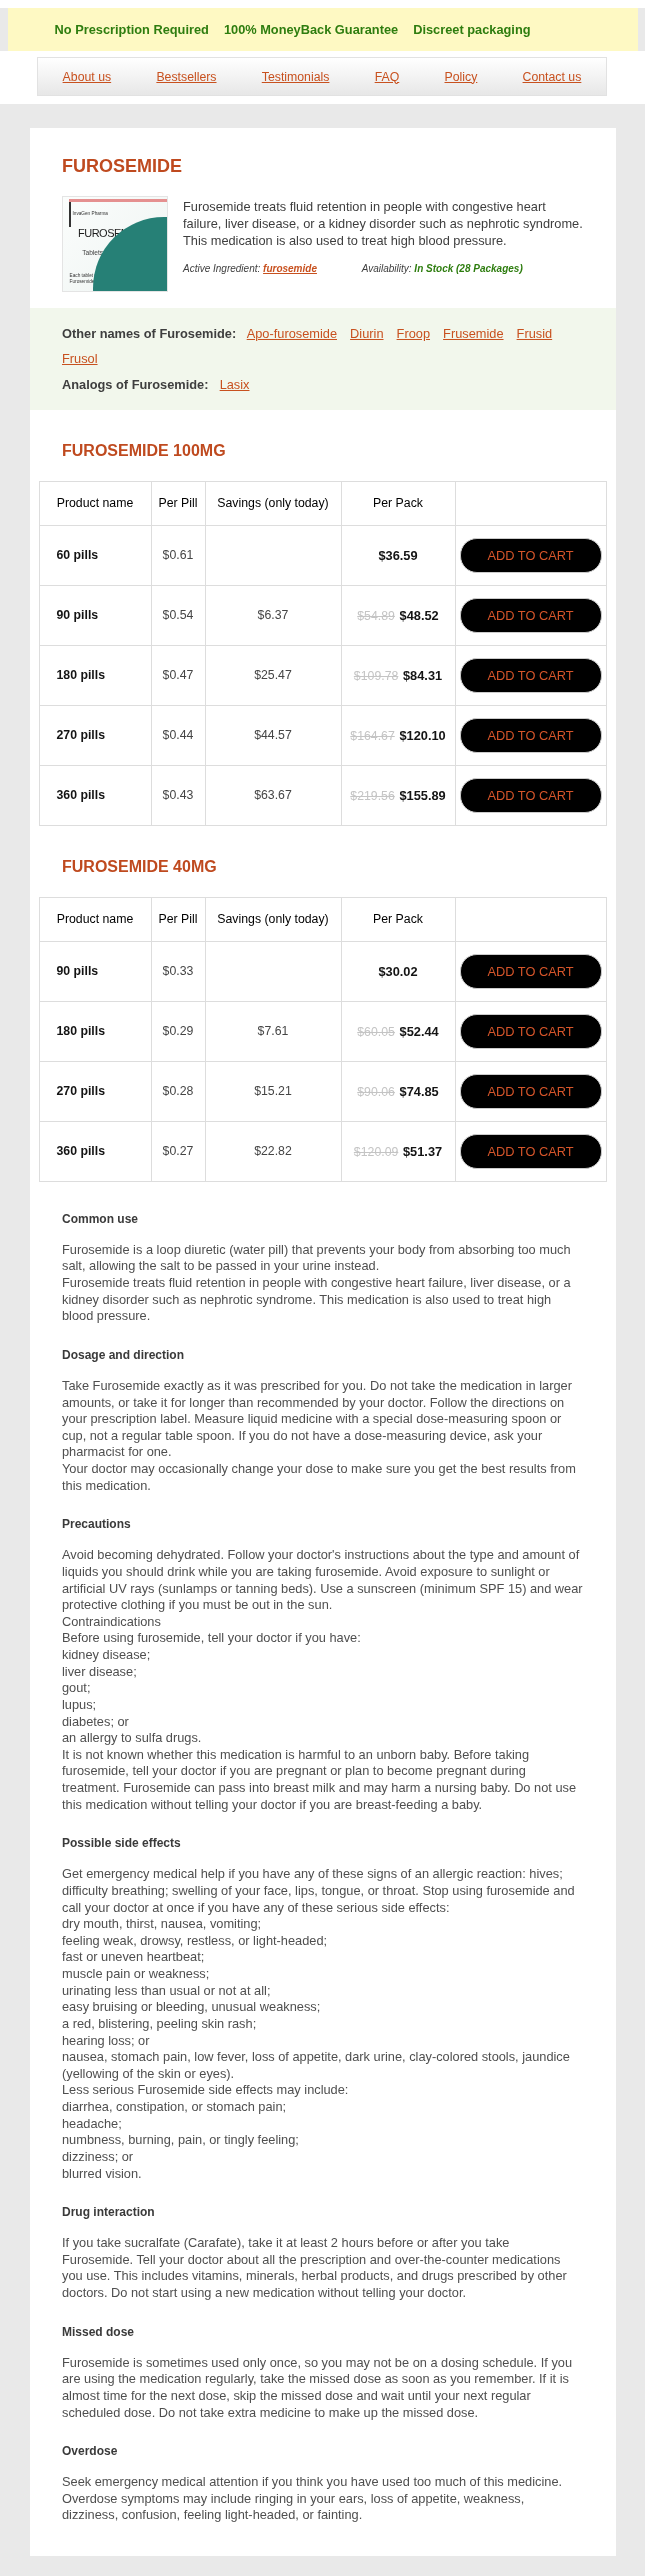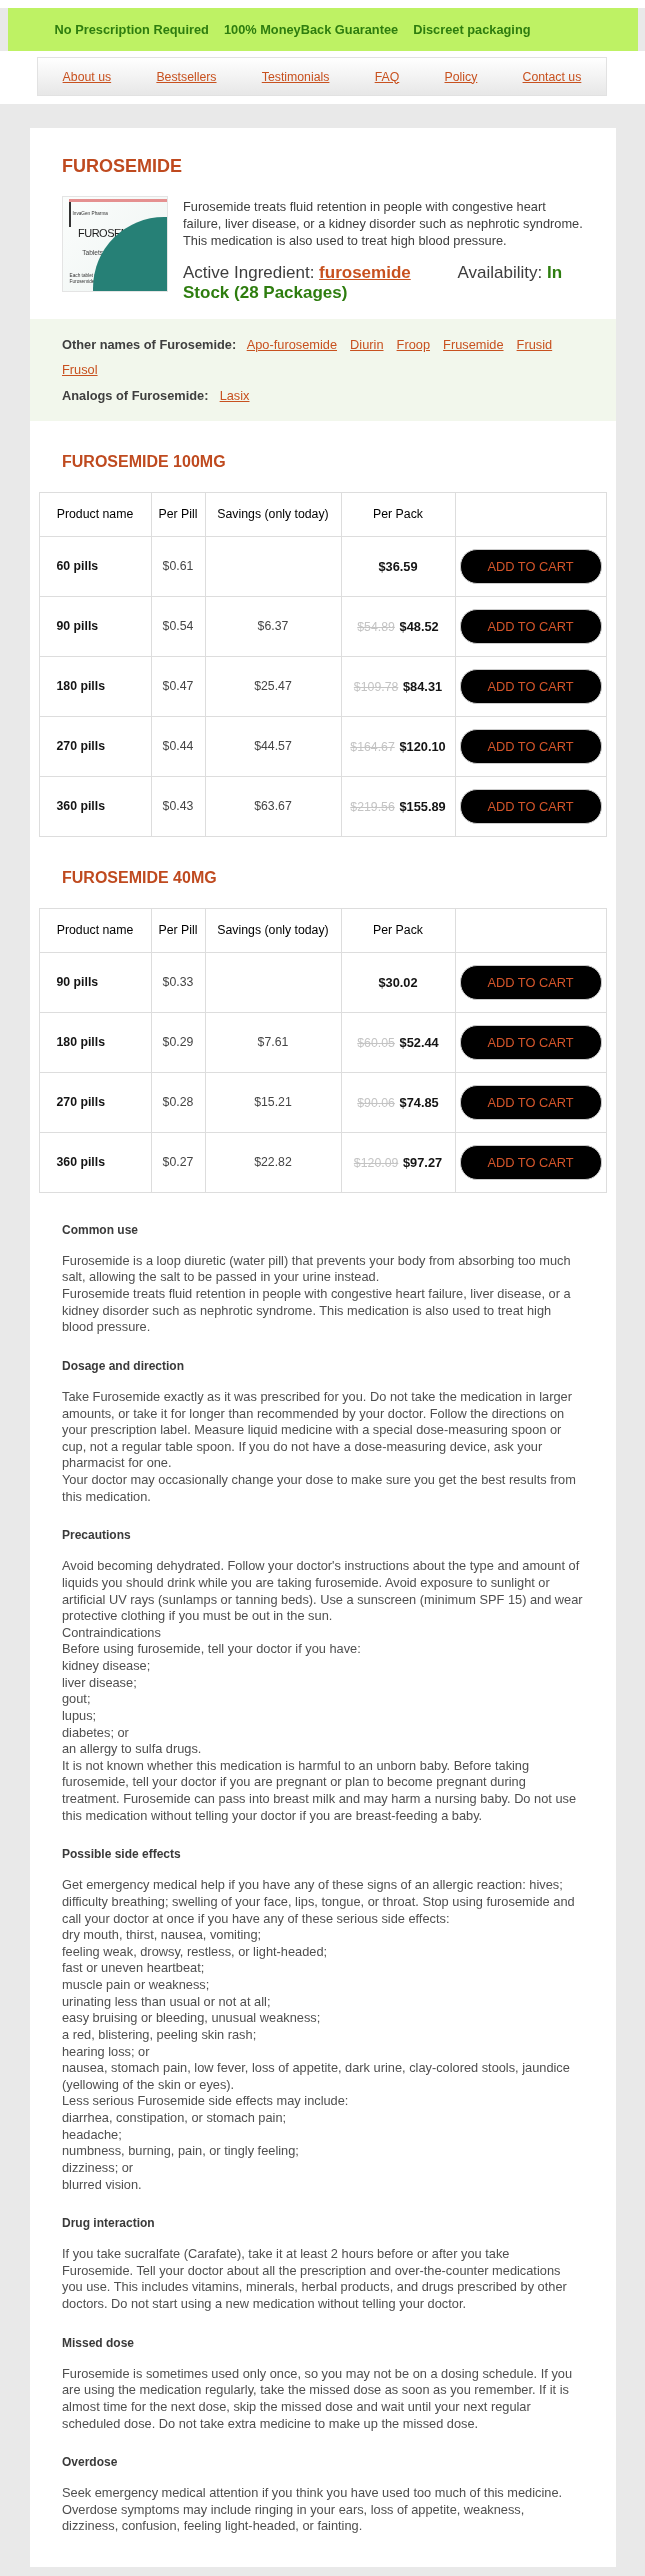--- a/index.html
+++ b/index.html
@@ -3,21 +3,21 @@
 <meta charset="utf-8">
 <style>
   * { box-sizing: border-box; }
   html { background:#e9e9e9; }
   body {
     margin:0; width:646px; background:#e9e9e9;
     font-family:"Liberation Sans", sans-serif; color:#4e4e4e;
   }
   .topstrip { height:7.6px; background:#ffffff; }
   .topbar {
-    margin:0 7.6px; background:#bef264; padding:14px 0 14px 47px;
+    margin:0 7.6px; background:#fef9c3; padding:14px 0 14px 47px;
     display:flex; 
   }
   .topbar .tb-item { color:#2e7d0f; font-weight:bold; font-size:12.8px; }
   .topbar .tb-item + .tb-item { margin-left:15px; }
   .topbar .tb-item:nth-child(3) { }
 
   .navwrap { background:#ffffff; padding:6.6px 39px 7.6px 37px; }
   .navbar {
     background:linear-gradient(#ffffff,#e7e7e7);
     border:0.9px solid #e2e2e2;
@@ -45,21 +45,21 @@
              font-size:11px; color:#1c1c1c; letter-spacing:-0.5px; }
   .pb-dose { position:absolute; top:46px; left:0; right:9.5px; text-align:center; font-size:6.6px; color:#444; }
   .pb-dose .dose { font-size:13.3px; font-style:italic; color:#2a8f84; }
   .pb-fine { position:absolute; bottom:5.7px; left:6.6px; font-size:4.7px; line-height:1.4;
              color:#333; white-space:pre-line; }
   .pb-curve { position:absolute; width:142px; height:142px; border-radius:50%;
               background:#268076; right:-68px; bottom:-68px; }
 
   .product-info { margin-left:15px; flex:1; padding-top:1.9px; }
   .desc { font-size:12.8px; line-height:1.33; margin:0 0 14px; color:#3e3e3e; }
-  .ing-row { font-size:17px; color:#3e3e3e; }
+  .ing-row { font-size:10px; color:#3e3e3e;font-style:italic; }
   .ing-link { color:#c8511f; font-weight:bold; text-decoration:underline; cursor:pointer; }
   .avail-label { margin-left:42px; }
   .avail { color:#2e7d0f; font-weight:bold; }
 
   .names-band { background:#f2f7ec; margin-top:16px; padding:12.3px 32px; font-size:12.8px; line-height:2; }
   .names-band .lbl { font-weight:bold; color:#3e3e3e; margin-right:7.6px; }
   .names-band a { color:#c8511f; text-decoration:underline; margin-right:9.5px; cursor:pointer; }
 
   table.pricing { border-collapse:collapse; width:568px; margin:0 8.5px; table-layout:fixed; }
   .pricing th, .pricing td { border:0.9px solid #dddddd; font-size:12.3px; }
@@ -261,21 +261,21 @@
         <td>
           <span class="old">$90.06</span><span class="new">$74.85</span>
         </td>
         <td><button class="cart">ADD TO CART</button></td>
       </tr>
       <tr>
         <td class="c-name">360 pills</td>
         <td>$0.27</td>
         <td>$22.82</td>
         <td>
-          <span class="old">$120.09</span><span class="new">$97.27</span>
+          <span class="old">$120.09</span><span class="new">$51.37</span>
         </td>
         <td><button class="cart">ADD TO CART</button></td>
       </tr>
     </tbody>
   </table>
 
   <div class="sections">
     <section>
       <h3>Common use</h3>
       <p class="body">Furosemide is a loop diuretic (water pill) that prevents your body from absorbing too much salt, allowing the salt to be passed in your urine instead.

